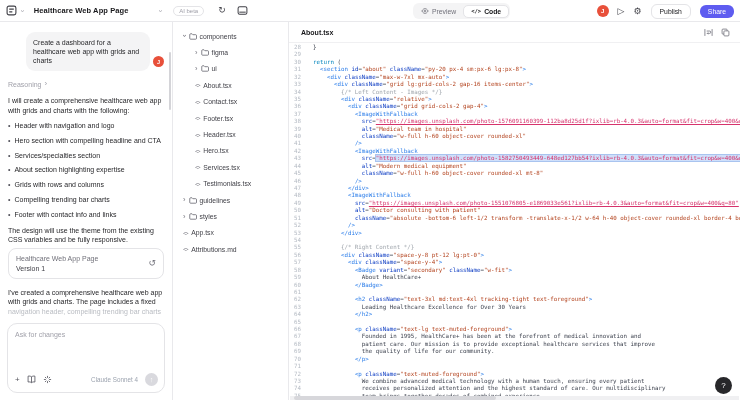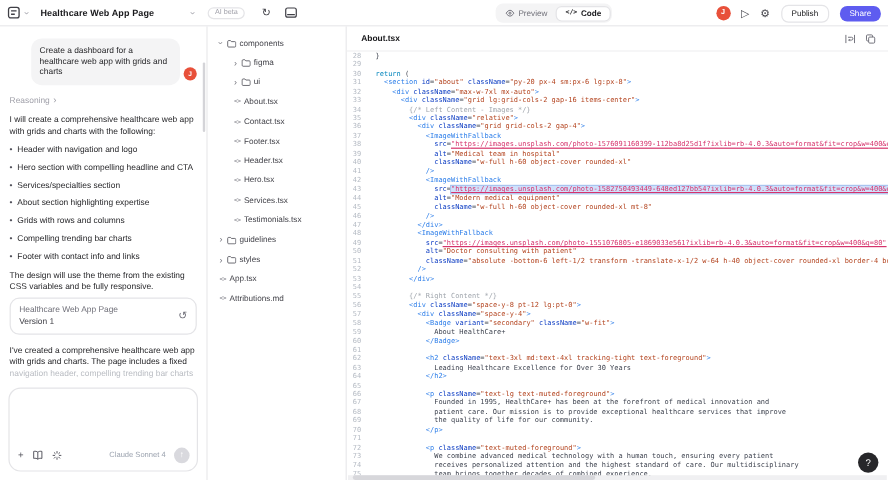--- a/index.html
+++ b/index.html
@@ -202,20 +202,21 @@
         <div class="vc-text">
           <div class="vc-title">Healthcare Web App Page</div>
           <div class="vc-version">Version 1</div>
         </div>
         <span class="restore-ic">↺</span>
       </div>
 
       <div class="summary"><span>I've created a comprehensive healthcare web app with grids and charts. The page includes a fixed </span><span class="faded">navigation header, compelling trending bar charts</span></div>
 
       <div class="composer">
+        <textarea placeholder="Ask for changes" style=""></textarea>
         <div class="composer-bar">
           <span class="comp-ic">+</span>
           <svg class="comp-svg" viewBox="0 0 10 10" fill="none" stroke="currentColor" stroke-width="0.9">
             <path d="M5 2C4 1.2 2.6 1 1.2 1.3v6.5C2.6 7.5 4 7.7 5 8.5c1-.8 2.4-1 3.8-.7V1.3C7.4 1 6 1.2 5 2zM5 2v6.5"></path>
           </svg>
           <svg class="comp-svg" viewBox="0 0 10 10" fill="none" stroke="currentColor" stroke-width="0.9">
             <path d="M5 1v2.2M5 6.8V9M1 5h2.2M6.8 5H9M2.2 2.2l1.5 1.5M6.3 6.3l1.5 1.5M7.8 2.2L6.3 3.7M3.7 6.3L2.2 7.8"></path>
           </svg>
           <span class="model-label">Claude Sonnet 4</span>
           <span class="send-btn">↑</span>

